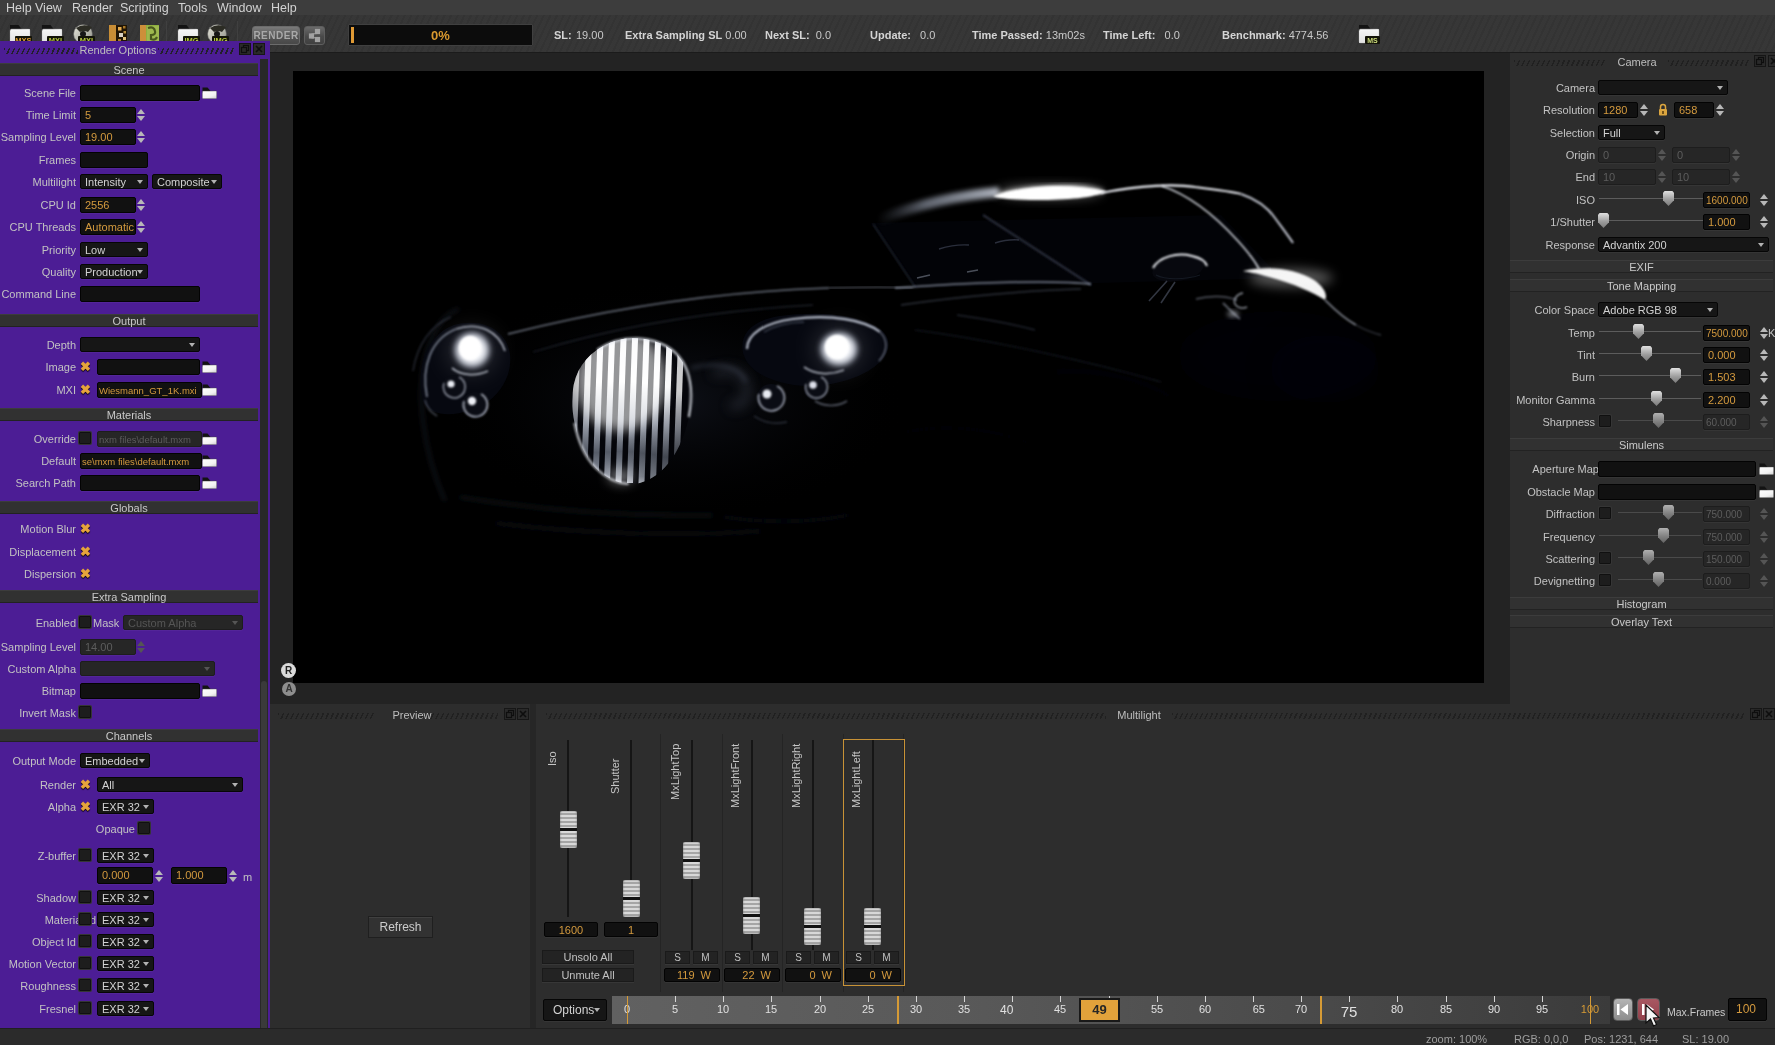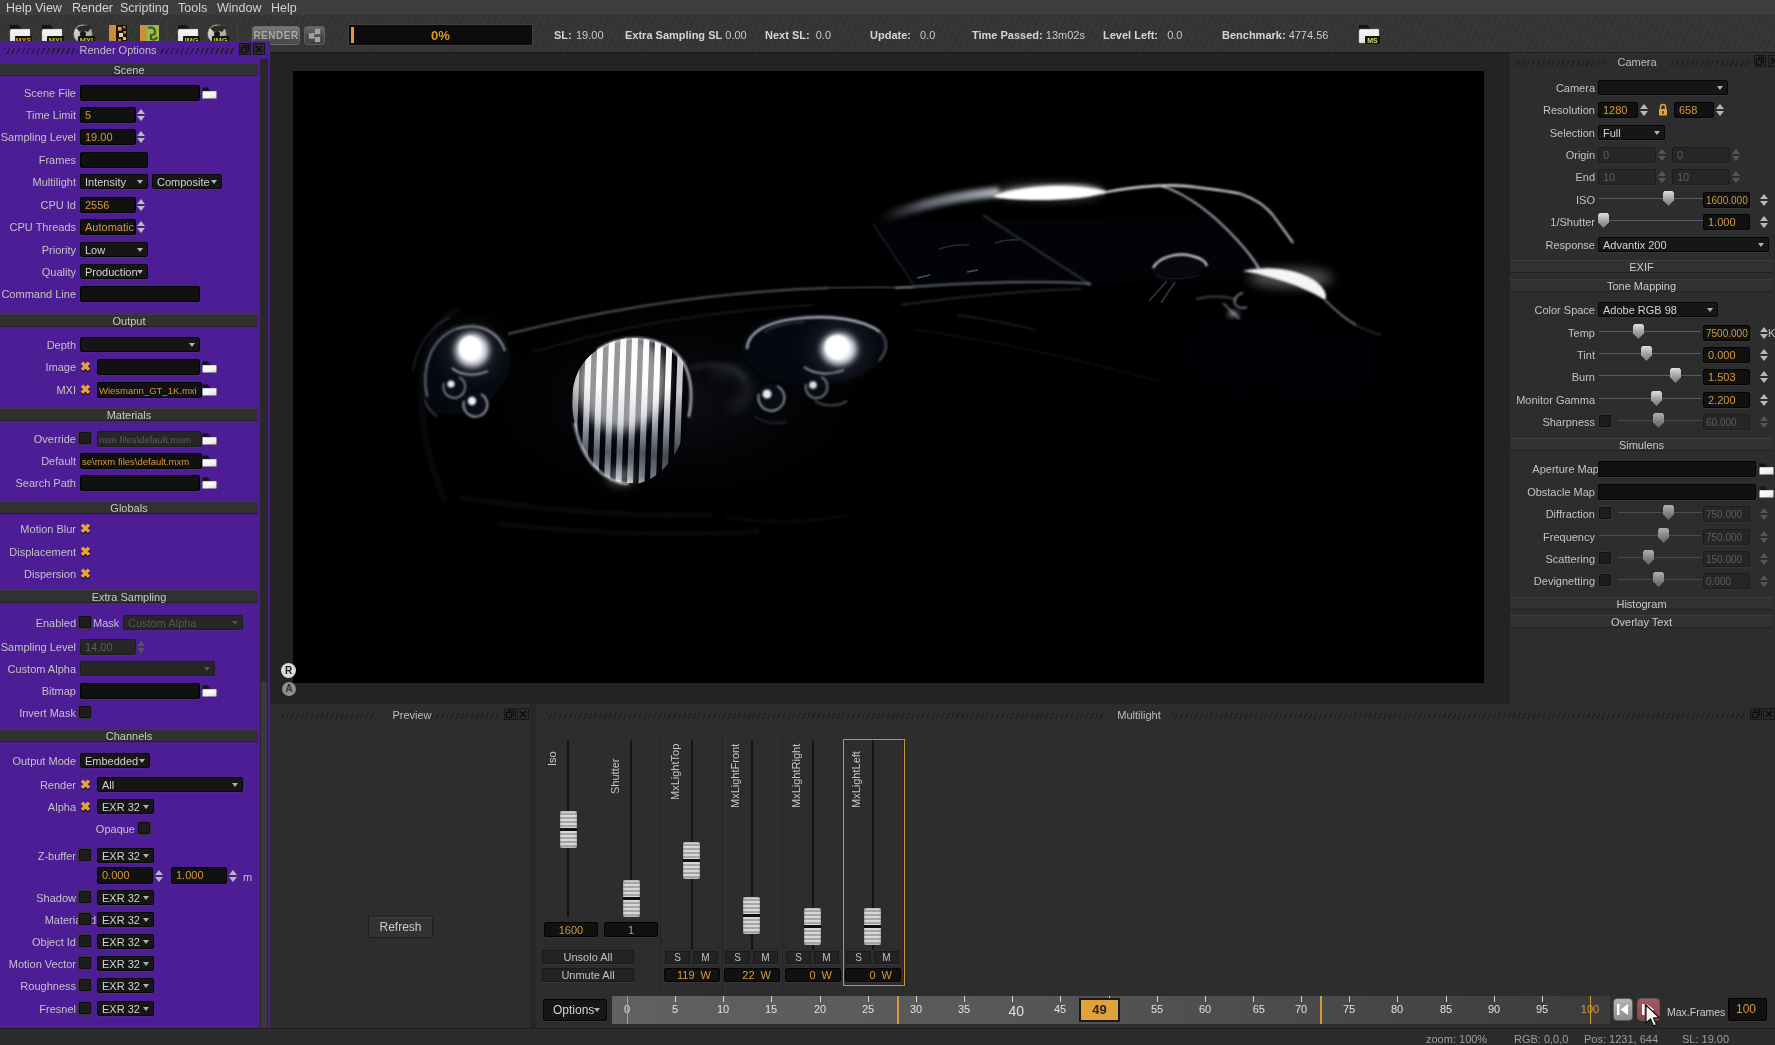--- a/index.html
+++ b/index.html
@@ -137,21 +137,21 @@
  <div class="abs" style="left:348px;top:9px;width:185px;height:22px;background:#0c0c0c;border:1px solid #404040;border-radius:1px;">
   <div class="abs" style="left:2px;top:2px;width:3px;height:16px;background:#e09a35;"></div>
   <div class="abs" style="left:0;top:3px;width:183px;text-align:center;color:#d9992f;font-size:13px;font-weight:bold;">0%</div>
  </div>
  <div class="st" style="left:554px;top:14px"><b>SL:</b></div>
     <div class="st" style="left:576px;top:14px">19.00</div>
  <div class="st" style="left:625px;top:14px"><b>Extra Sampling SL</b> 0.00</div>
  <div class="st" style="left:765px;top:14px"><b>Next SL:</b>&nbsp; 0.0</div>
  <div class="st" style="left:870px;top:14px"><b>Update:</b>&nbsp;&nbsp; 0.0</div>
  <div class="st" style="left:972px;top:14px"><b>Time Passed:</b> 13m02s</div>
- <div class="st" style="left:1103px;top:14px"><b>Level Left:</b>&nbsp;&nbsp; 0.0</div>
+ <div class="st" style="left:1103px;top:14px"><b>Time Left:</b>&nbsp;&nbsp; 0.0</div>
  <div class="st" style="left:1222px;top:14px"><b>Benchmark:</b> 4774.56</div>
  <svg class="abs" style="left:1356px;top:6px" width="26" height="26" viewBox="0 0 26 26">
    <path d="M3 4 L11.5 4 L15 8.5 L3 8.5 Z" fill="#131313"></path>
    <rect x="3" y="8" width="20" height="14" rx="1.5" fill="url(#fldg)" stroke="#6e6e6e" stroke-width="0.6"></rect>
    <path d="M3 10 L23 8 L23 22 L3 22 Z" fill="#f2f2f2" opacity="0.7"></path>
    <rect x="9" y="15" width="15" height="8" rx="1" fill="#131308"></rect>
    <text x="16.5" y="21.5" font-size="7" font-weight="bold" fill="#cfdf7f" text-anchor="middle" font-family="Liberation Sans">MS</text>
  </svg>
 </div>
 
@@ -780,34 +780,34 @@
  <div class="abs" style="left:489px;top:299px;width:24px;text-align:center;font-size:11px;color:#e0e0e0">15</div>
  <div class="abs" style="left:550px;top:292px;width:1px;height:6px;background:#d6d6d6"></div>
  <div class="abs" style="left:538px;top:299px;width:24px;text-align:center;font-size:11px;color:#e0e0e0">20</div>
  <div class="abs" style="left:598px;top:292px;width:1px;height:6px;background:#d6d6d6"></div>
  <div class="abs" style="left:586px;top:299px;width:24px;text-align:center;font-size:11px;color:#e0e0e0">25</div>
  <div class="abs" style="left:646px;top:292px;width:1px;height:6px;background:#d6d6d6"></div>
  <div class="abs" style="left:634px;top:299px;width:24px;text-align:center;font-size:11px;color:#e0e0e0">30</div>
  <div class="abs" style="left:694px;top:292px;width:1px;height:6px;background:#d6d6d6"></div>
  <div class="abs" style="left:682px;top:299px;width:24px;text-align:center;font-size:11px;color:#e0e0e0">35</div>
  <div class="abs" style="left:742px;top:292px;width:1px;height:6px;background:#d6d6d6"></div>
- <div class="abs" style="left:730px;top:299px;width:24px;text-align:right;font-size:14px;color:#e0e0e0">40</div>
+ <div class="abs" style="left:730px;top:299px;width:24px;text-align:left;font-size:12px;color:#e0e0e0">40</div>
  <div class="abs" style="left:790px;top:292px;width:1px;height:6px;background:#d6d6d6"></div>
  <div class="abs" style="left:778px;top:299px;width:24px;text-align:center;font-size:11px;color:#e0e0e0">45</div>
  <div class="abs" style="left:839px;top:292px;width:1px;height:6px;background:#d6d6d6"></div>
  <div class="abs" style="left:887px;top:292px;width:1px;height:6px;background:#d6d6d6"></div>
  <div class="abs" style="left:875px;top:299px;width:24px;text-align:center;font-size:11px;color:#e0e0e0">55</div>
  <div class="abs" style="left:935px;top:292px;width:1px;height:6px;background:#d6d6d6"></div>
  <div class="abs" style="left:923px;top:299px;width:24px;text-align:center;font-size:11px;color:#e0e0e0">60</div>
  <div class="abs" style="left:983px;top:292px;width:1px;height:6px;background:#d6d6d6"></div>
  <div class="abs" style="left:971px;top:299px;width:24px;text-align:right;font-size:11px;color:#e0e0e0">65</div>
  <div class="abs" style="left:1031px;top:292px;width:1px;height:6px;background:#d6d6d6"></div>
  <div class="abs" style="left:1019px;top:299px;width:24px;text-align:center;font-size:11px;color:#e0e0e0">70</div>
  <div class="abs" style="left:1079px;top:292px;width:1px;height:6px;background:#d6d6d6"></div>
- <div class="abs" style="left:1067px;top:299px;width:24px;text-align:center;font-size:11px;color:#e0e0e0">75</div>
+ <div class="abs" style="left:1067px;top:299px;width:24px;text-align:center;font-size:15px;color:#e0e0e0">75</div>
  <div class="abs" style="left:1127px;top:292px;width:1px;height:6px;background:#d6d6d6"></div>
  <div class="abs" style="left:1115px;top:299px;width:24px;text-align:center;font-size:11px;color:#e0e0e0">80</div>
  <div class="abs" style="left:1176px;top:292px;width:1px;height:6px;background:#d6d6d6"></div>
  <div class="abs" style="left:1164px;top:299px;width:24px;text-align:center;font-size:11px;color:#e0e0e0">85</div>
  <div class="abs" style="left:1224px;top:292px;width:1px;height:6px;background:#d6d6d6"></div>
  <div class="abs" style="left:1212px;top:299px;width:24px;text-align:center;font-size:11px;color:#e0e0e0">90</div>
  <div class="abs" style="left:1272px;top:292px;width:1px;height:6px;background:#d6d6d6"></div>
  <div class="abs" style="left:1260px;top:299px;width:24px;text-align:center;font-size:11px;color:#e0e0e0">95</div>
  <div class="abs" style="left:1320px;top:292px;width:1px;height:6px;background:#d6d6d6"></div>
  <div class="abs" style="left:1308px;top:299px;width:24px;text-align:center;font-size:11px;color:#d59a35">100</div>

